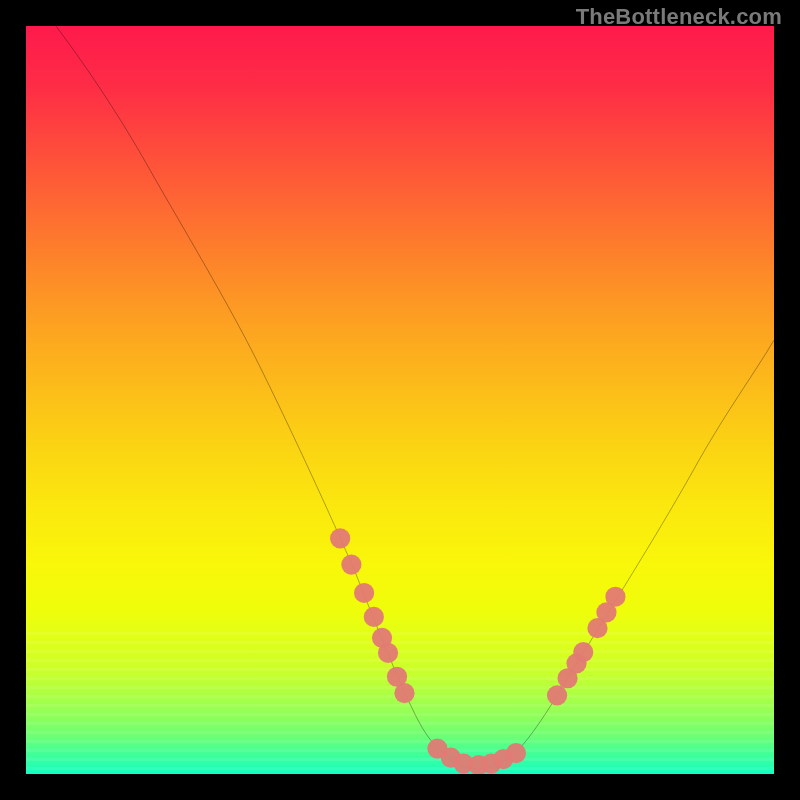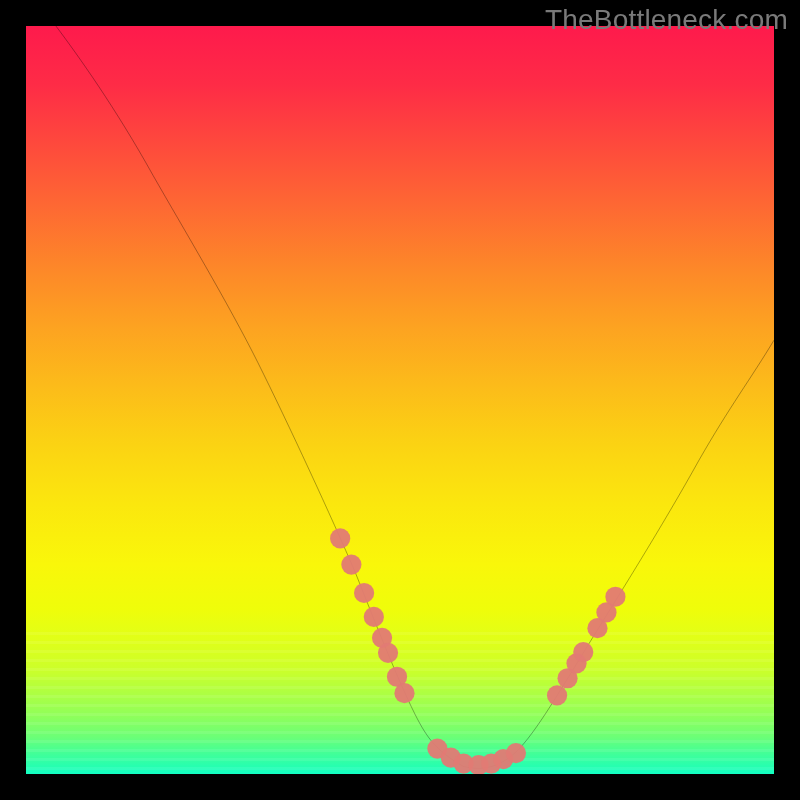--- a/index.html
+++ b/index.html
@@ -70,24 +70,24 @@
       rgba(255,255,255,0) 3px,
       rgba(255,255,255,0) 9px
     );
     mix-blend-mode: screen;
     opacity: 0.35;
     pointer-events: none;
   }
   .watermark {
     position: absolute;
     top: 4px;
-    right: 12px;
+    right: 18px;
     color: #7a7a7a;
-    font-size: 28px;
-    font-weight: 400;
+    font-size: 22px;
+    font-weight: 700;
     letter-spacing: 0.2px;
     z-index: 10;
     pointer-events: none;
   }
   svg.curve {
     position: absolute;
     top: 0;
     left: 0;
     width: 100%;
     height: 100%;

